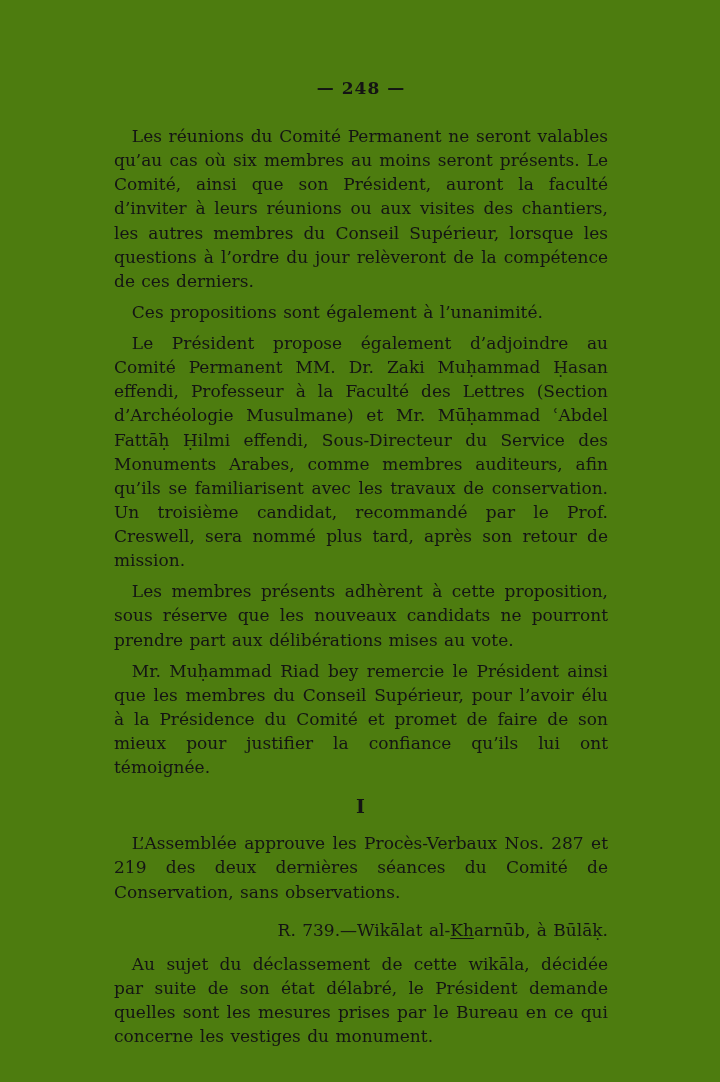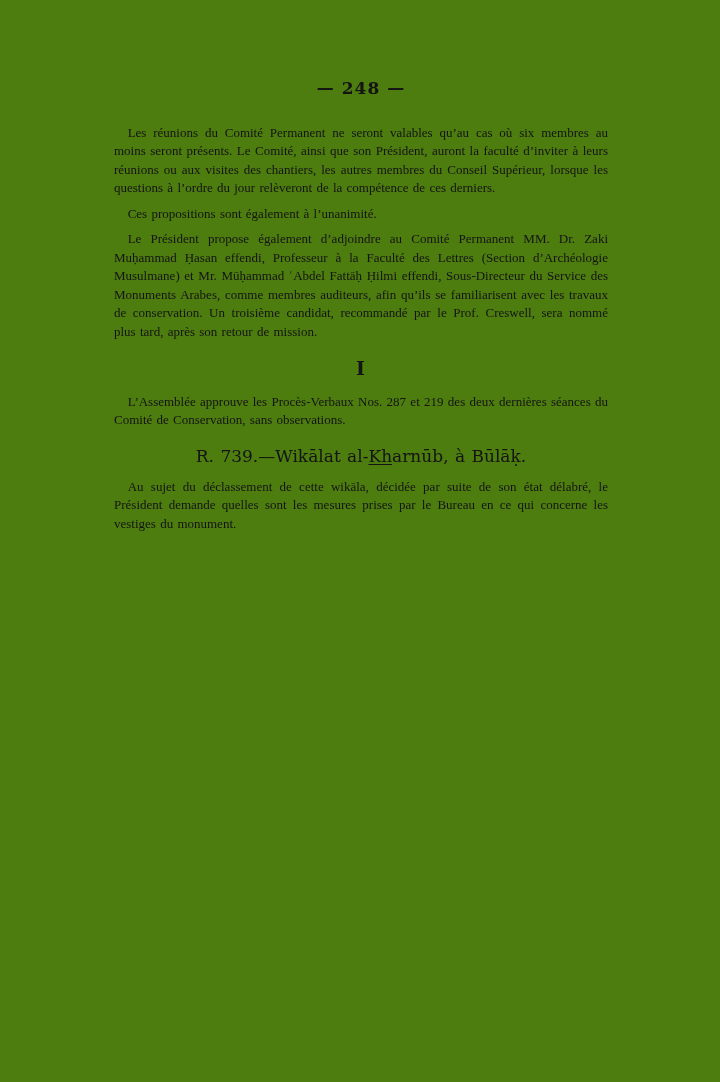--- a/index.html
+++ b/index.html
@@ -22,39 +22,38 @@
       background: #4d7c0f;
     }
     .page-number {
       text-align: center;
       font-weight: bold;
       font-size: 17px;
       letter-spacing: 1px;
       margin: 0 0 26px 0;
     }
     .para {
-      font-size: 13px;
+      font-size: 17px;
       line-height: 1.42;
       text-align: justify;
       text-indent: 1.05em;
       margin: 0 0 7px 0;
       word-spacing: 1px;
-      font-family: Liberation Serif, serif;
     }
     .section-heading {
       text-align: center;
       font-weight: bold;
       font-size: 19px;
       margin: 16px 0 14px 0;
       letter-spacing: 1px;
     }
     .entry {
       font-size: 17px;
       line-height: 1.42;
-      text-align: center;
+      text-align: right;
       text-indent: 0;
       margin: 14px 0 10px 0;
       word-spacing: 1px;
     }
     .underline {
       text-decoration: underline;
       text-underline-offset: 2px;
     }
   </style>
 </head>
@@ -63,21 +62,23 @@
 <div class="page">
 
   <div class="page-number">— 248 —</div>
 
   <p class="para">Les réunions du Comité Permanent ne seront valables qu’au cas où six membres au moins seront présents. Le Comité, ainsi que son Président, auront la faculté d’inviter à leurs réunions ou aux visites des chantiers, les autres membres du Conseil Supérieur, lorsque les questions à l’ordre du jour relèveront de la compétence de ces derniers.</p>
 
   <p class="para">Ces propositions sont également à l’unanimité.</p>
 
   <p class="para">Le Président propose également d’adjoindre au Comité Permanent MM. Dr. Zaki Muḥammad Ḥasan effendi, Professeur à la Faculté des Lettres (Section d’Archéologie Musulmane) et Mr. Mūḥammad ʿAbdel Fattāḥ Ḥilmi effendi, Sous-Directeur du Service des Monuments Arabes, comme membres auditeurs, afin qu’ils se familiarisent avec les travaux de conservation. Un troisième candidat, recommandé par le Prof. Creswell, sera nommé plus tard, après son retour de mission.</p>
 
+  <p class="para">Les membres présents adhèrent à cette proposition, sous réserve que les nouveaux candidats ne pourront prendre part aux délibérations mises au vote.</p>
 
+  <p class="para">Mr. Muḥammad Riad bey remercie le Président ainsi que les membres du Conseil Supérieur, pour l’avoir élu à la Présidence du Comité et promet de faire de son mieux pour justifier la confiance qu’ils lui ont témoignée.</p>
 
   <h2 class="section-heading">I</h2>
 
   <p class="para">L’Assemblée approuve les Procès-Verbaux Nos. 287 et 219 des deux dernières séances du Comité de Conservation, sans observations.</p>
 
 
 
   <p class="entry"><span>R. 739.—Wikālat al-</span><span class="underline">Kh</span><span>arnūb, à Būlāḳ.</span></p>
 
   <p class="para">Au sujet du déclassement de cette wikāla, décidée par suite de son état délabré, le Président demande quelles sont les mesures prises par le Bureau en ce qui concerne les vestiges du monument.</p>

